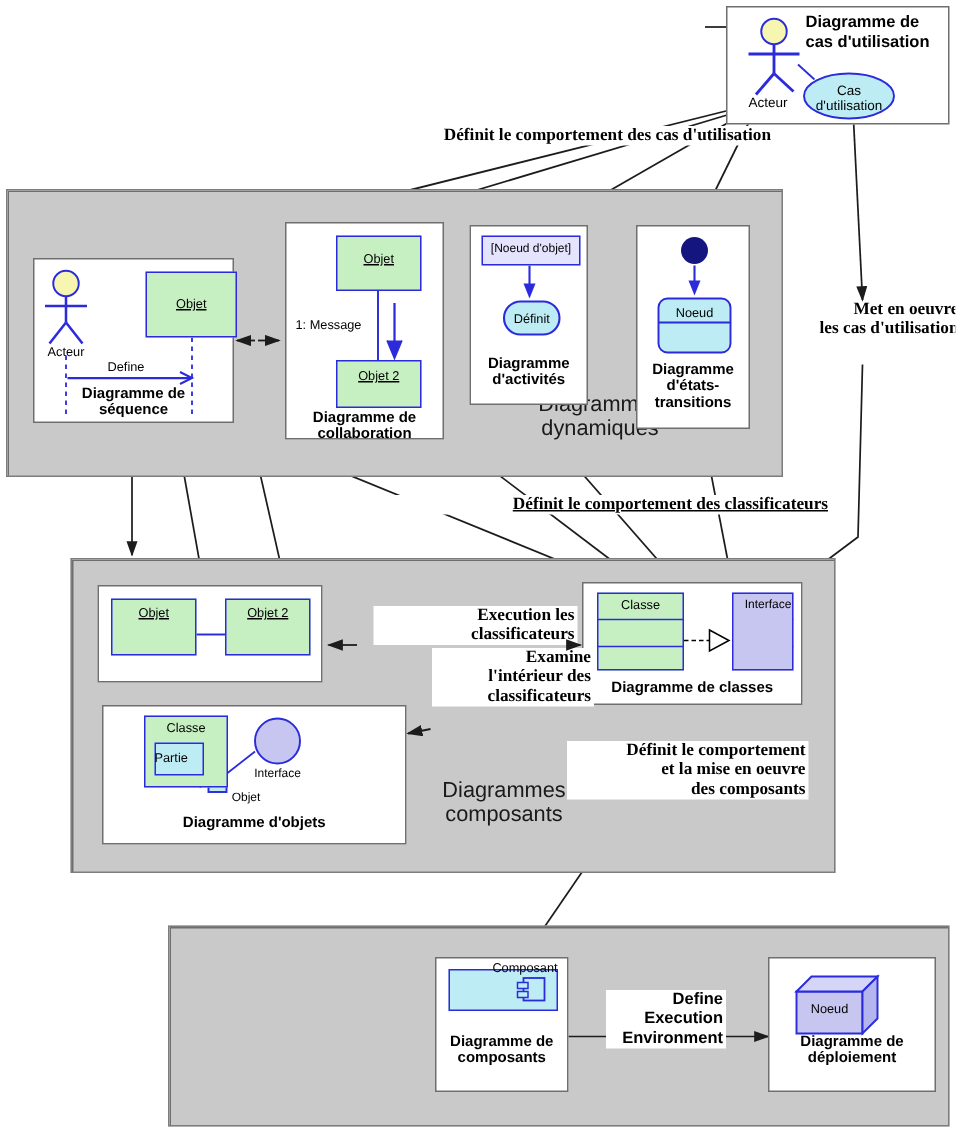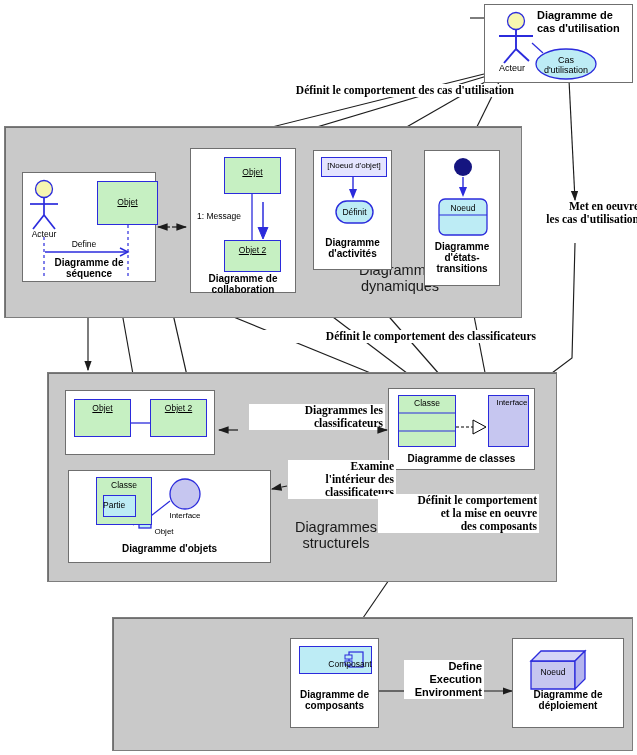--- a/index.html
+++ b/index.html
@@ -158,21 +158,21 @@
       <line x1="14" y1="64" x2="62" y2="64" stroke="#2b2bdc" stroke-width="1.2"></line>
     </svg>
     <div class="ulabel" style="left:14px;width:48px;top:52px;">Noeud</div>
     <div class="card-label" style="top:90px;">Diagramme
 d'états-
 transitions</div>
   </div>
 
   <div class="panel" style="left:47px;top:372px;width:508px;height:208px;"></div>
   <div class="panel-title" style="left:276px;top:519px;width:120px;">Diagrammes
-structurels</div>
+composants</div>
 
   <div class="card" style="left:65px;top:390px;width:150px;height:65px;">
     <svg class="local" width="150" height="65">
       <line x1="65" y1="32" x2="84" y2="32" stroke="#2b2bdc" stroke-width="1.3"></line>
     </svg>
     <div class="ubox green" style="left:8px;top:8px;width:57px;height:38px;"></div>
     <div class="ulabel u" style="left:8px;width:57px;top:12px;">Objet</div>
     <div class="ubox green" style="left:84px;top:8px;width:57px;height:38px;"></div>
     <div class="ulabel u" style="left:84px;width:57px;top:12px;">Objet 2</div>
   </div>
@@ -225,47 +225,47 @@
     </g>
   </svg>
 
   <div class="card" style="left:290px;top:638px;width:89px;height:90px;">
     <div class="ubox cyan" style="left:8px;top:7px;width:73px;height:28px;"></div>
     <svg class="local" width="89" height="90">
       <rect x="58" y="13" width="14" height="15" fill="#bdecf5" stroke="#2b2bdc" stroke-width="1.2"></rect>
       <rect x="54" y="16" width="7" height="4" fill="#bdecf5" stroke="#2b2bdc" stroke-width="1"></rect>
       <rect x="54" y="22" width="7" height="4" fill="#bdecf5" stroke="#2b2bdc" stroke-width="1"></rect>
     </svg>
-    <div class="ulabel" style="left:10px;width:50px;top:20px;padding-left:24px;">Composant</div>
+    <div class="ulabel" style="left:10px;width:50px;top:1px;padding-left:24px;">Composant</div>
     <div class="card-label" style="top:50px;">Diagramme de
 composants</div>
   </div>
 
   <div class="card" style="left:512px;top:638px;width:112px;height:90px;">
     <svg class="local" width="92" height="90">
       <polygon points="18,22 62,22 62,50 18,50" fill="#c6c6f0" stroke="#2b2bdc" stroke-width="1.3"></polygon>
       <polygon points="18,22 28,12 72,12 62,22" fill="#d5d5f7" stroke="#2b2bdc" stroke-width="1.3"></polygon>
       <polygon points="62,22 72,12 72,40 62,50" fill="#b4b4ee" stroke="#2b2bdc" stroke-width="1.3"></polygon>
     </svg>
     <div class="ulabel" style="left:18px;width:44px;top:28px;">Noeud</div>
     <div class="card-label" style="top:50px;">Diagramme de
 déploiement</div>
   </div>
 
   <div class="conn-label" style="left:222px;top:84px;width:290px;">Définit le comportement des cas d'utilisation</div>
 
   <div class="conn-label nobg" style="left:524px;top:200px;width:113px;">Met en oeuvre
 les cas d'utilisation</div>
 
-  <div class="conn-label" style="left:244px;top:330px;width:290px;">Définit le comportement des classificateurs</div>
-
-  <div class="conn-label" style="left:249px;top:404px;width:132px;">Diagrammes les
+  <div class="conn-label" style="left:260px;top:330px;width:290px;text-decoration:underline;">Définit le comportement des classificateurs</div>
+
+  <div class="conn-label" style="left:249px;top:404px;width:132px;">Execution les
 classificateurs</div>
 
-  <div class="conn-label" style="left:288px;top:460px;width:104px;">Examine
+  <div class="conn-label" style="left:288px;top:432px;width:104px;">Examine
 l'intérieur des
 classificateurs</div>
 
   <div class="conn-label" style="left:378px;top:494px;width:157px;">Définit le comportement
 et la mise en oeuvre
 des composants</div>
 
   <div class="conn-label" style="left:404px;top:660px;width:76px;font-family:'Liberation Sans',sans-serif;font-size:11px;">Define
 Execution
 Environment</div>

